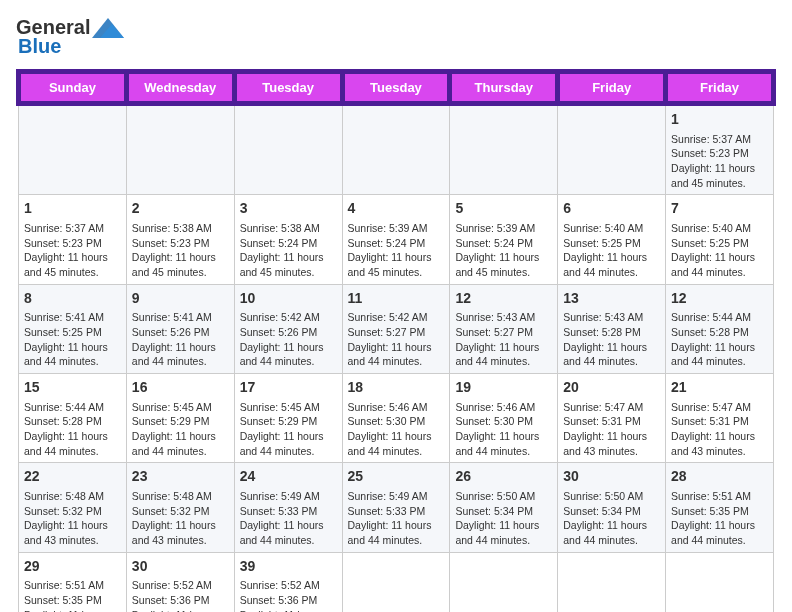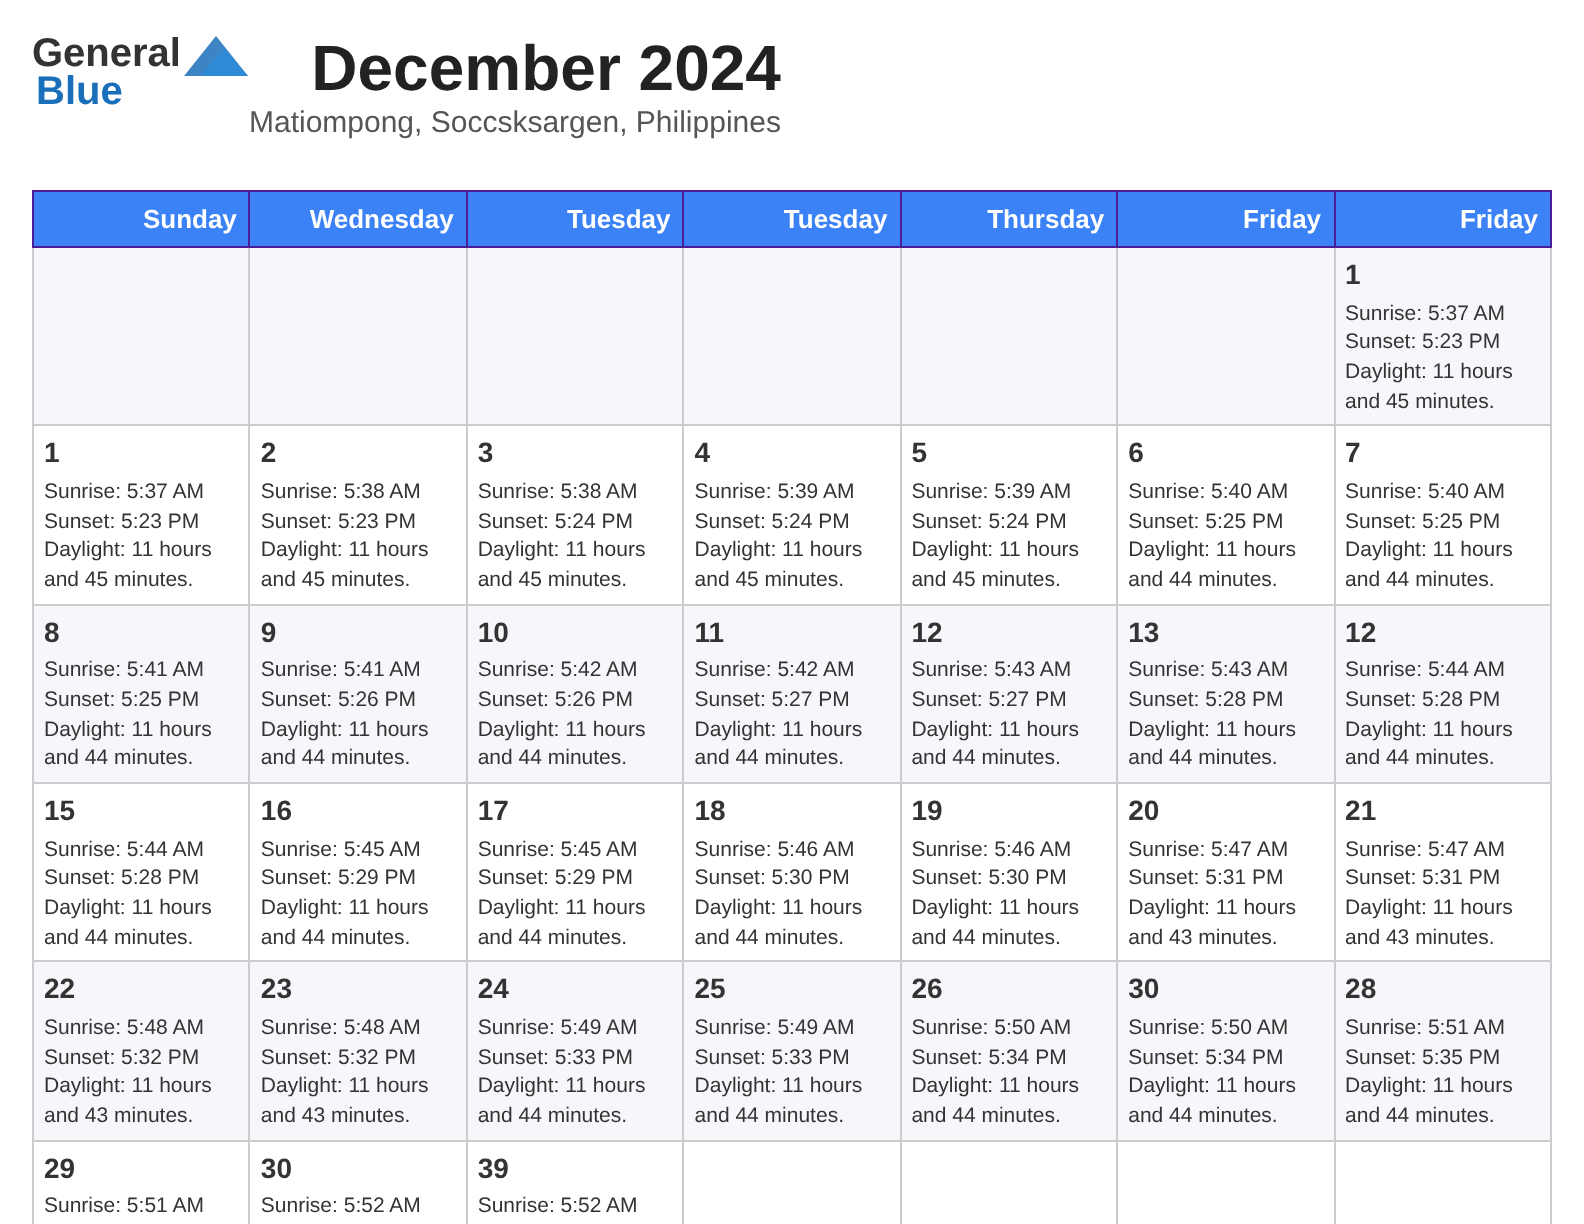--- a/index.html
+++ b/index.html
@@ -5,23 +5,23 @@
     * { box-sizing: border-box; margin: 0; padding: 0; }
     body {
       font-family: Arial, sans-serif;
       background: #fff;
       width: 792px;
       min-height: 612px;
       padding: 16px;
     }
     .header {
       display: flex;
-      justify-content: flex-start;
+      justify-content: space-between;
       align-items: flex-start;
-      margin-bottom: 25px;
+      margin-bottom: 11px;
     }
     .logo {
       display: flex;
       flex-direction: column;
       align-items: flex-start;
     }
     .title-block {
       text-align: right;
     }
     .title-block h1 {
@@ -33,27 +33,27 @@
       font-size: 15px;
       font-weight: normal;
       color: #555;
     }
     table {
       width: 100%;
       border-collapse: collapse;
       font-size: 11px;
     }
     thead tr th {
-      background-color: #3b82f6;
+      background-color: #d946ef;
       color: #fff;
-      text-align: right;
+      text-align: center;
       padding: 6px 6px;
       font-size: 13px;
       font-weight: bold;
-      border: 1px solid #4c1d95;
+      border: 5px solid #4c1d95;
     }
     tbody tr td {
       vertical-align: top;
       padding: 4px 5px;
       border: 1px solid #ccc;
       color: #333;
       line-height: 1.4;
       width: 14.28%;
     }
     tbody tr:nth-child(odd) td {
@@ -83,24 +83,20 @@
   <div class="logo">
     <div style="display:flex; align-items:center;">
       <span style="font-size:20px; font-weight:bold; color:#333;">General</span>
       <svg width="32" height="20" viewBox="0 0 32 20" style="margin-left:2px;">
         <polygon points="0,20 16,0 32,20" fill="#1a6fba" opacity="0.85"></polygon>
         <polygon points="8,20 20,6 32,20" fill="#2b8fdf" opacity="0.7"></polygon>
       </svg>
     </div>
     <span style="font-size:20px; font-weight:bold; color:#1a6fba; margin-top:-4px; margin-left:2px;">Blue</span>
   </div>
-  <div class="title-block">
-    <h1>December 2024</h1>
-    <h2>Matiompong, Soccsksargen, Philippines</h2>
-  </div>
 </div>
 
 <table>
   <thead>
     <tr>
 
     <th>Sunday</th>
         <th>Wednesday</th>
         <th>Tuesday</th>
         <th>Tuesday</th>

